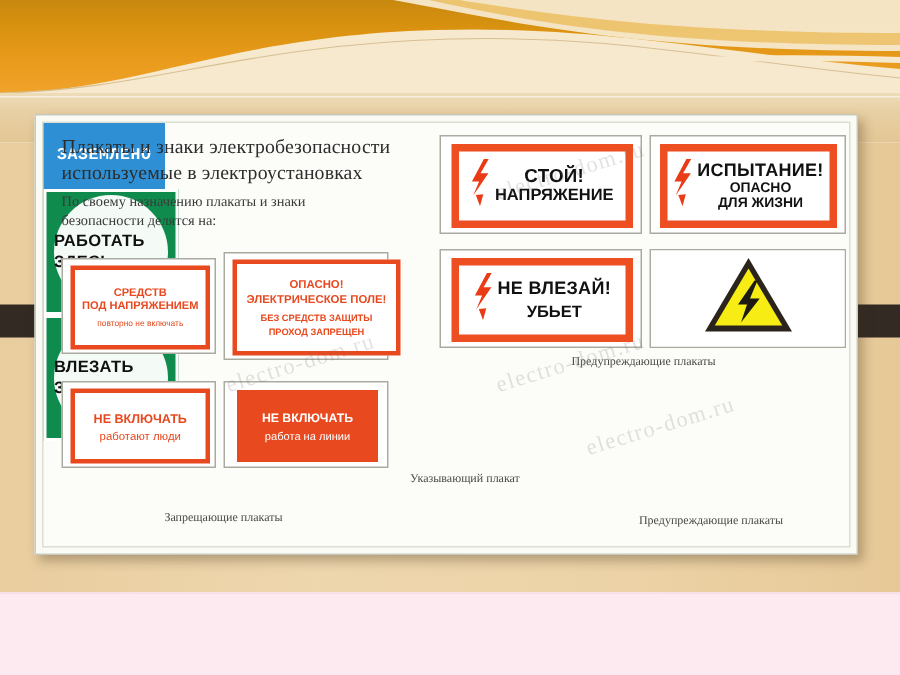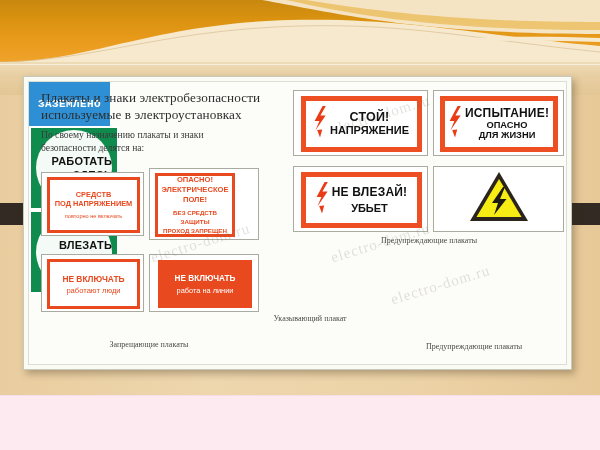--- a/index.html
+++ b/index.html
@@ -83,21 +83,21 @@
   .s-bolt .b2{color:#111;font-weight:bold;line-height:1.12;}
 
   
   .s-blue{background:#2e8fd4;display:flex;align-items:center;justify-content:center;box-sizing:border-box;font-family:Liberation Mono, monospace;}
   .s-blue .t1{color:#fff;font-weight:bold;letter-spacing:.4px;}
 
   
   .s-green{background:#0f8c4d;display:flex;align-items:center;justify-content:center;box-sizing:border-box;}
   .s-green .disc{
     width:76px;height:76px;border-radius:50%;background:#f4fbf6;
-    display:flex;flex-direction:column;align-items:flex-end;justify-content:center;
+    display:flex;flex-direction:column;align-items:flex-start;justify-content:center;
   }
   .s-green .g1{color:#111;font-weight:bold;font-size:11px;line-height:14px;letter-spacing:.2px;}
 
   
   .s-yellow{background:#fff;display:flex;align-items:center;justify-content:center;box-sizing:border-box;}
 
   
   .caption{
     position:absolute;text-align:center;
     font-family:"Liberation Serif", serif;
@@ -153,21 +153,21 @@
 
       <div class="frame" style="left:12px;top:90px;width:103px;height:64px;">
         <div class="s-ob" style="left:5px;top:4px;width:93px;height:56px;position:absolute;border-width:3px;">
           <div class="t1" style="font-size:7.4px;line-height:9px;">СРЕДСТВ</div>
           <div class="t1" style="font-size:7.4px;line-height:9px;">ПОД НАПРЯЖЕНИЕМ</div>
           <div class="t2" style="font-size:5.6px;line-height:9px;margin-top:4px;">повторно не включать</div>
         </div>
       </div>
 
       <div class="frame" style="left:120px;top:86px;width:110px;height:72px;">
-        <div class="s-ob" style="left:5px;top:4px;width:80px;height:64px;position:absolute;border-width:3px;">
+        <div class="s-ob" style="left:5px;top:4px;width:112px;height:64px;position:absolute;border-width:3px;">
           <div class="t1" style="font-size:7.6px;line-height:10px;">ОПАСНО!</div>
           <div class="t1" style="font-size:7.6px;line-height:10px;">ЭЛЕКТРИЧЕСКОЕ ПОЛЕ!</div>
           <div class="t1" style="font-size:6.2px;line-height:9px;margin-top:3px;">БЕЗ СРЕДСТВ ЗАЩИТЫ</div>
           <div class="t1" style="font-size:6.2px;line-height:9px;">ПРОХОД ЗАПРЕЩЕН</div>
         </div>
       </div>
 
       <div class="frame" style="left:12px;top:172px;width:103px;height:58px;">
         <div class="s-ob" style="left:5px;top:4px;width:93px;height:50px;position:absolute;border-width:3px;">
           <div class="t1" style="font-size:8.4px;line-height:12px;">НЕ ВКЛЮЧАТЬ</div>

